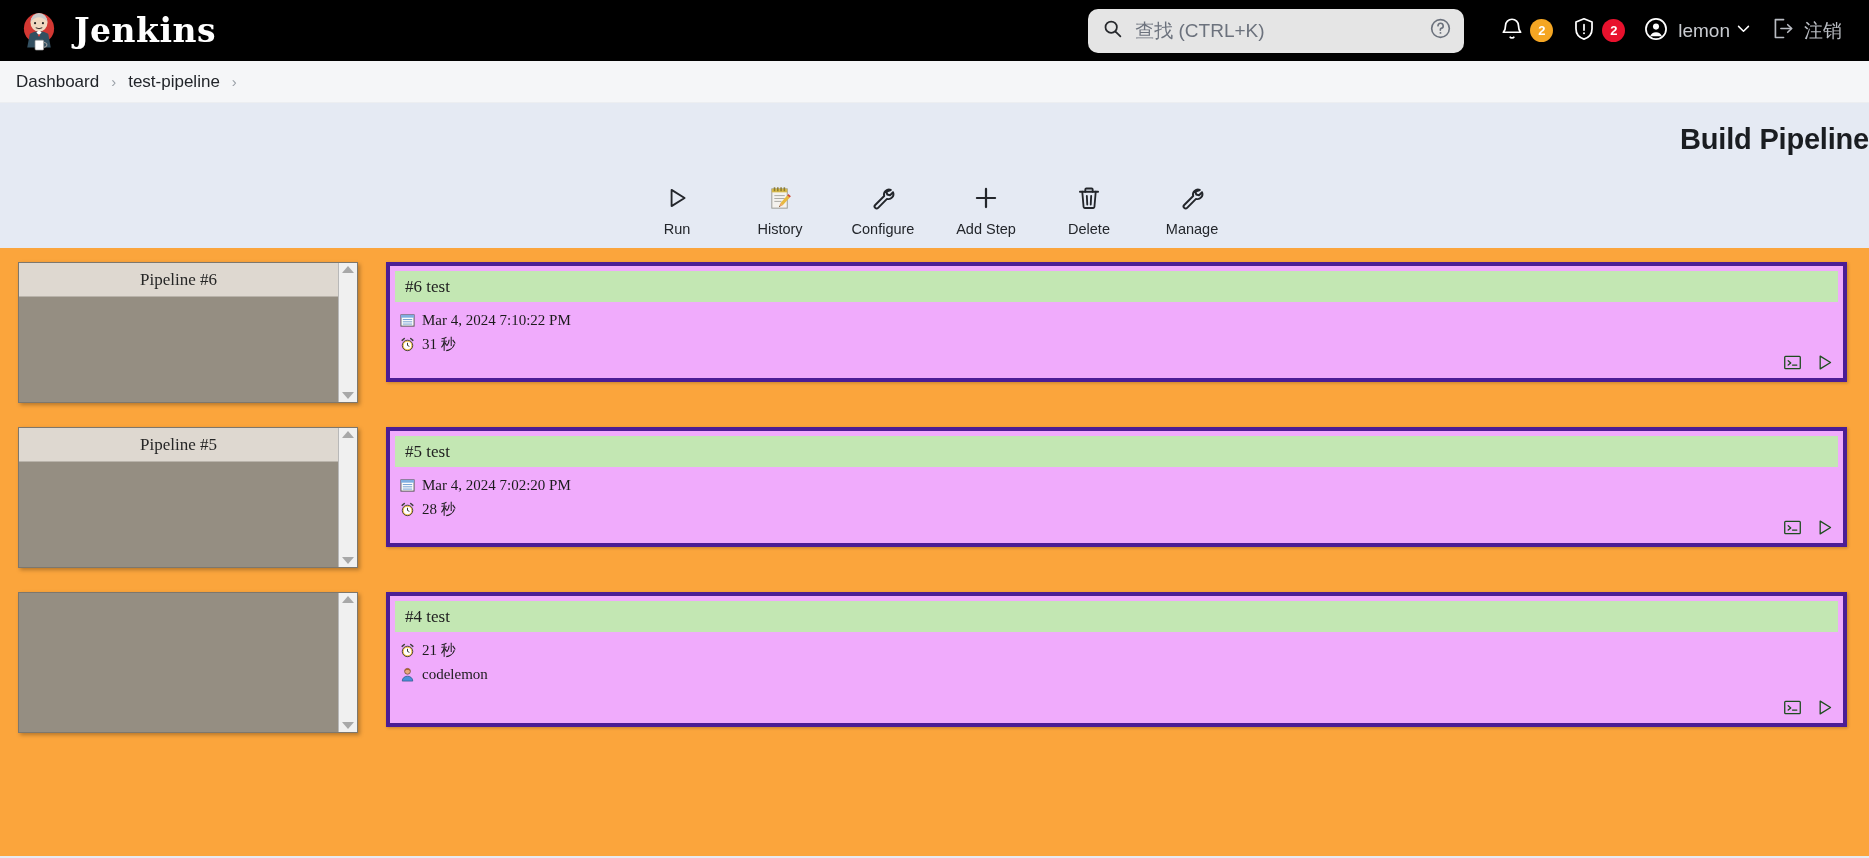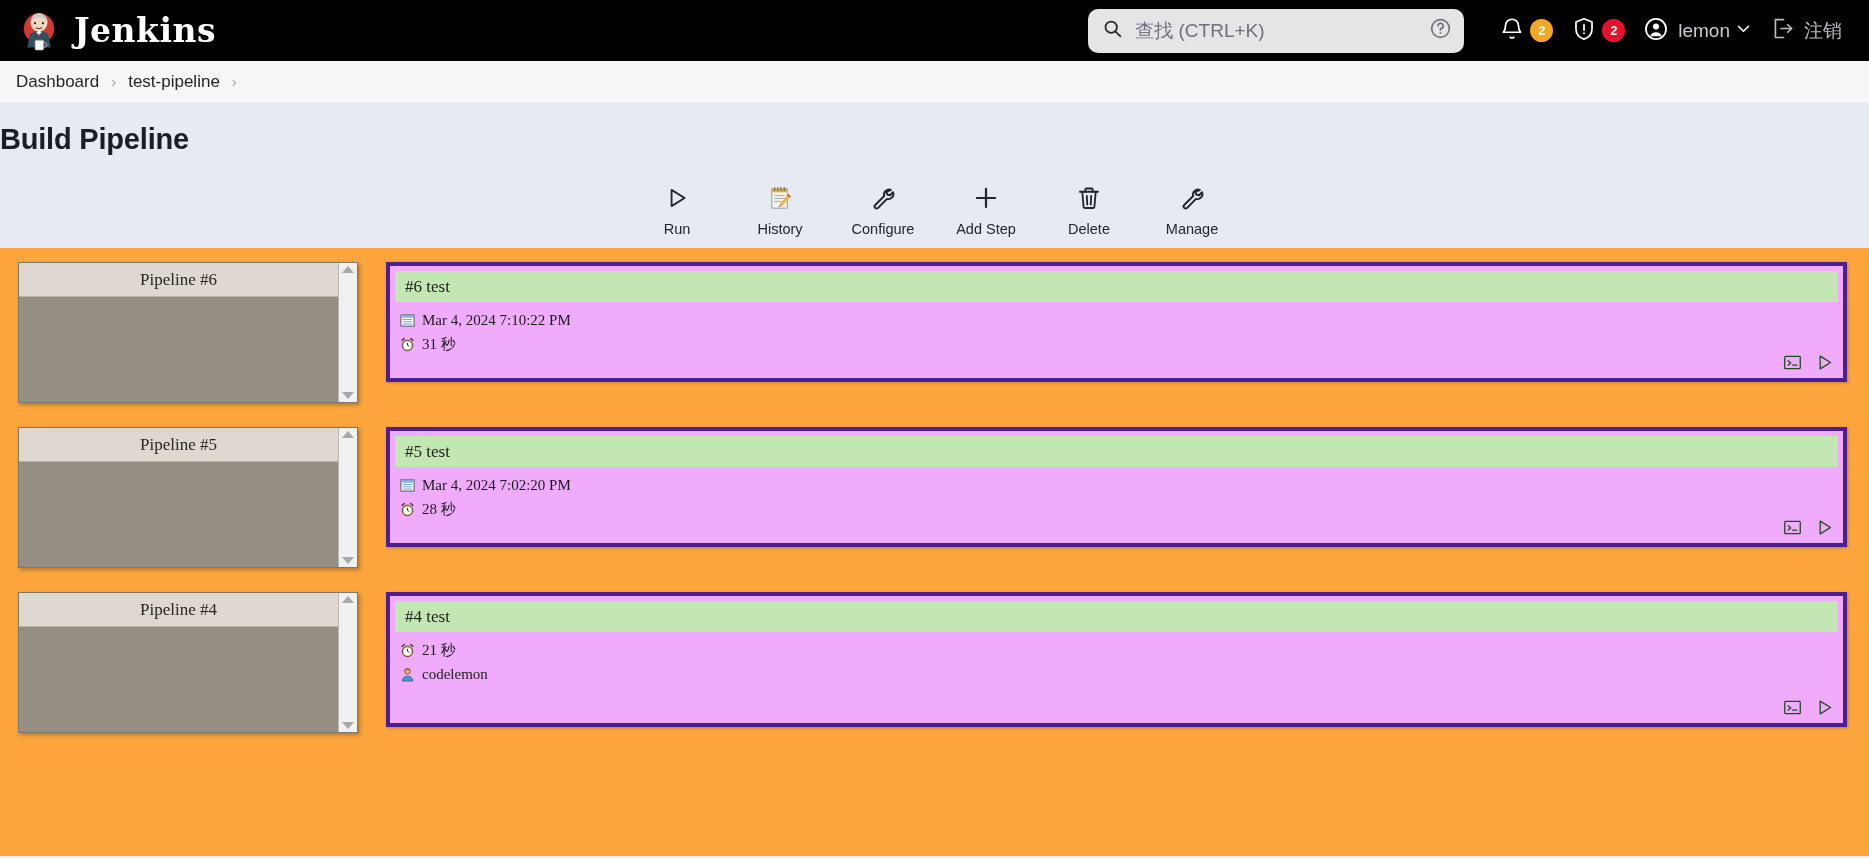--- a/index.html
+++ b/index.html
@@ -114,21 +114,21 @@
     user-select: none;
   }
 
   
   #title-area {
     background: #e5eaf3;
     padding-top: 20px;
     padding-bottom: 10px;
   }
   #page-title {
-    text-align: left;
+    text-align: right;
     font-size: 29px;
     font-weight: bold;
     color: #1a1d21;
     margin: 0 0 26px 0;
     letter-spacing: -0.2px;
   }
   #toolbar {
     display: flex;
     justify-content: center;
     gap: 3px;
@@ -566,21 +566,20 @@
             <polygon points="6,3.6 18,11 6,18.4"></polygon>
           </svg>
         </span>
       </div>
     </div>
   </div>
 
   <div class="pipeline-row row-4">
     <div class="stage-card">
       <div class="stage-main">
-        <div class="stage-title">Pipeline #4</div>
         <div class="stage-body"></div>
       </div>
       <div class="scrollbar">
         <span class="sb-arrow up"></span>
         <span class="sb-arrow down"></span>
       </div>
     </div>
     <div class="row-gap"></div>
     <div class="build-box">
       <div class="build-head">#4 test</div>

